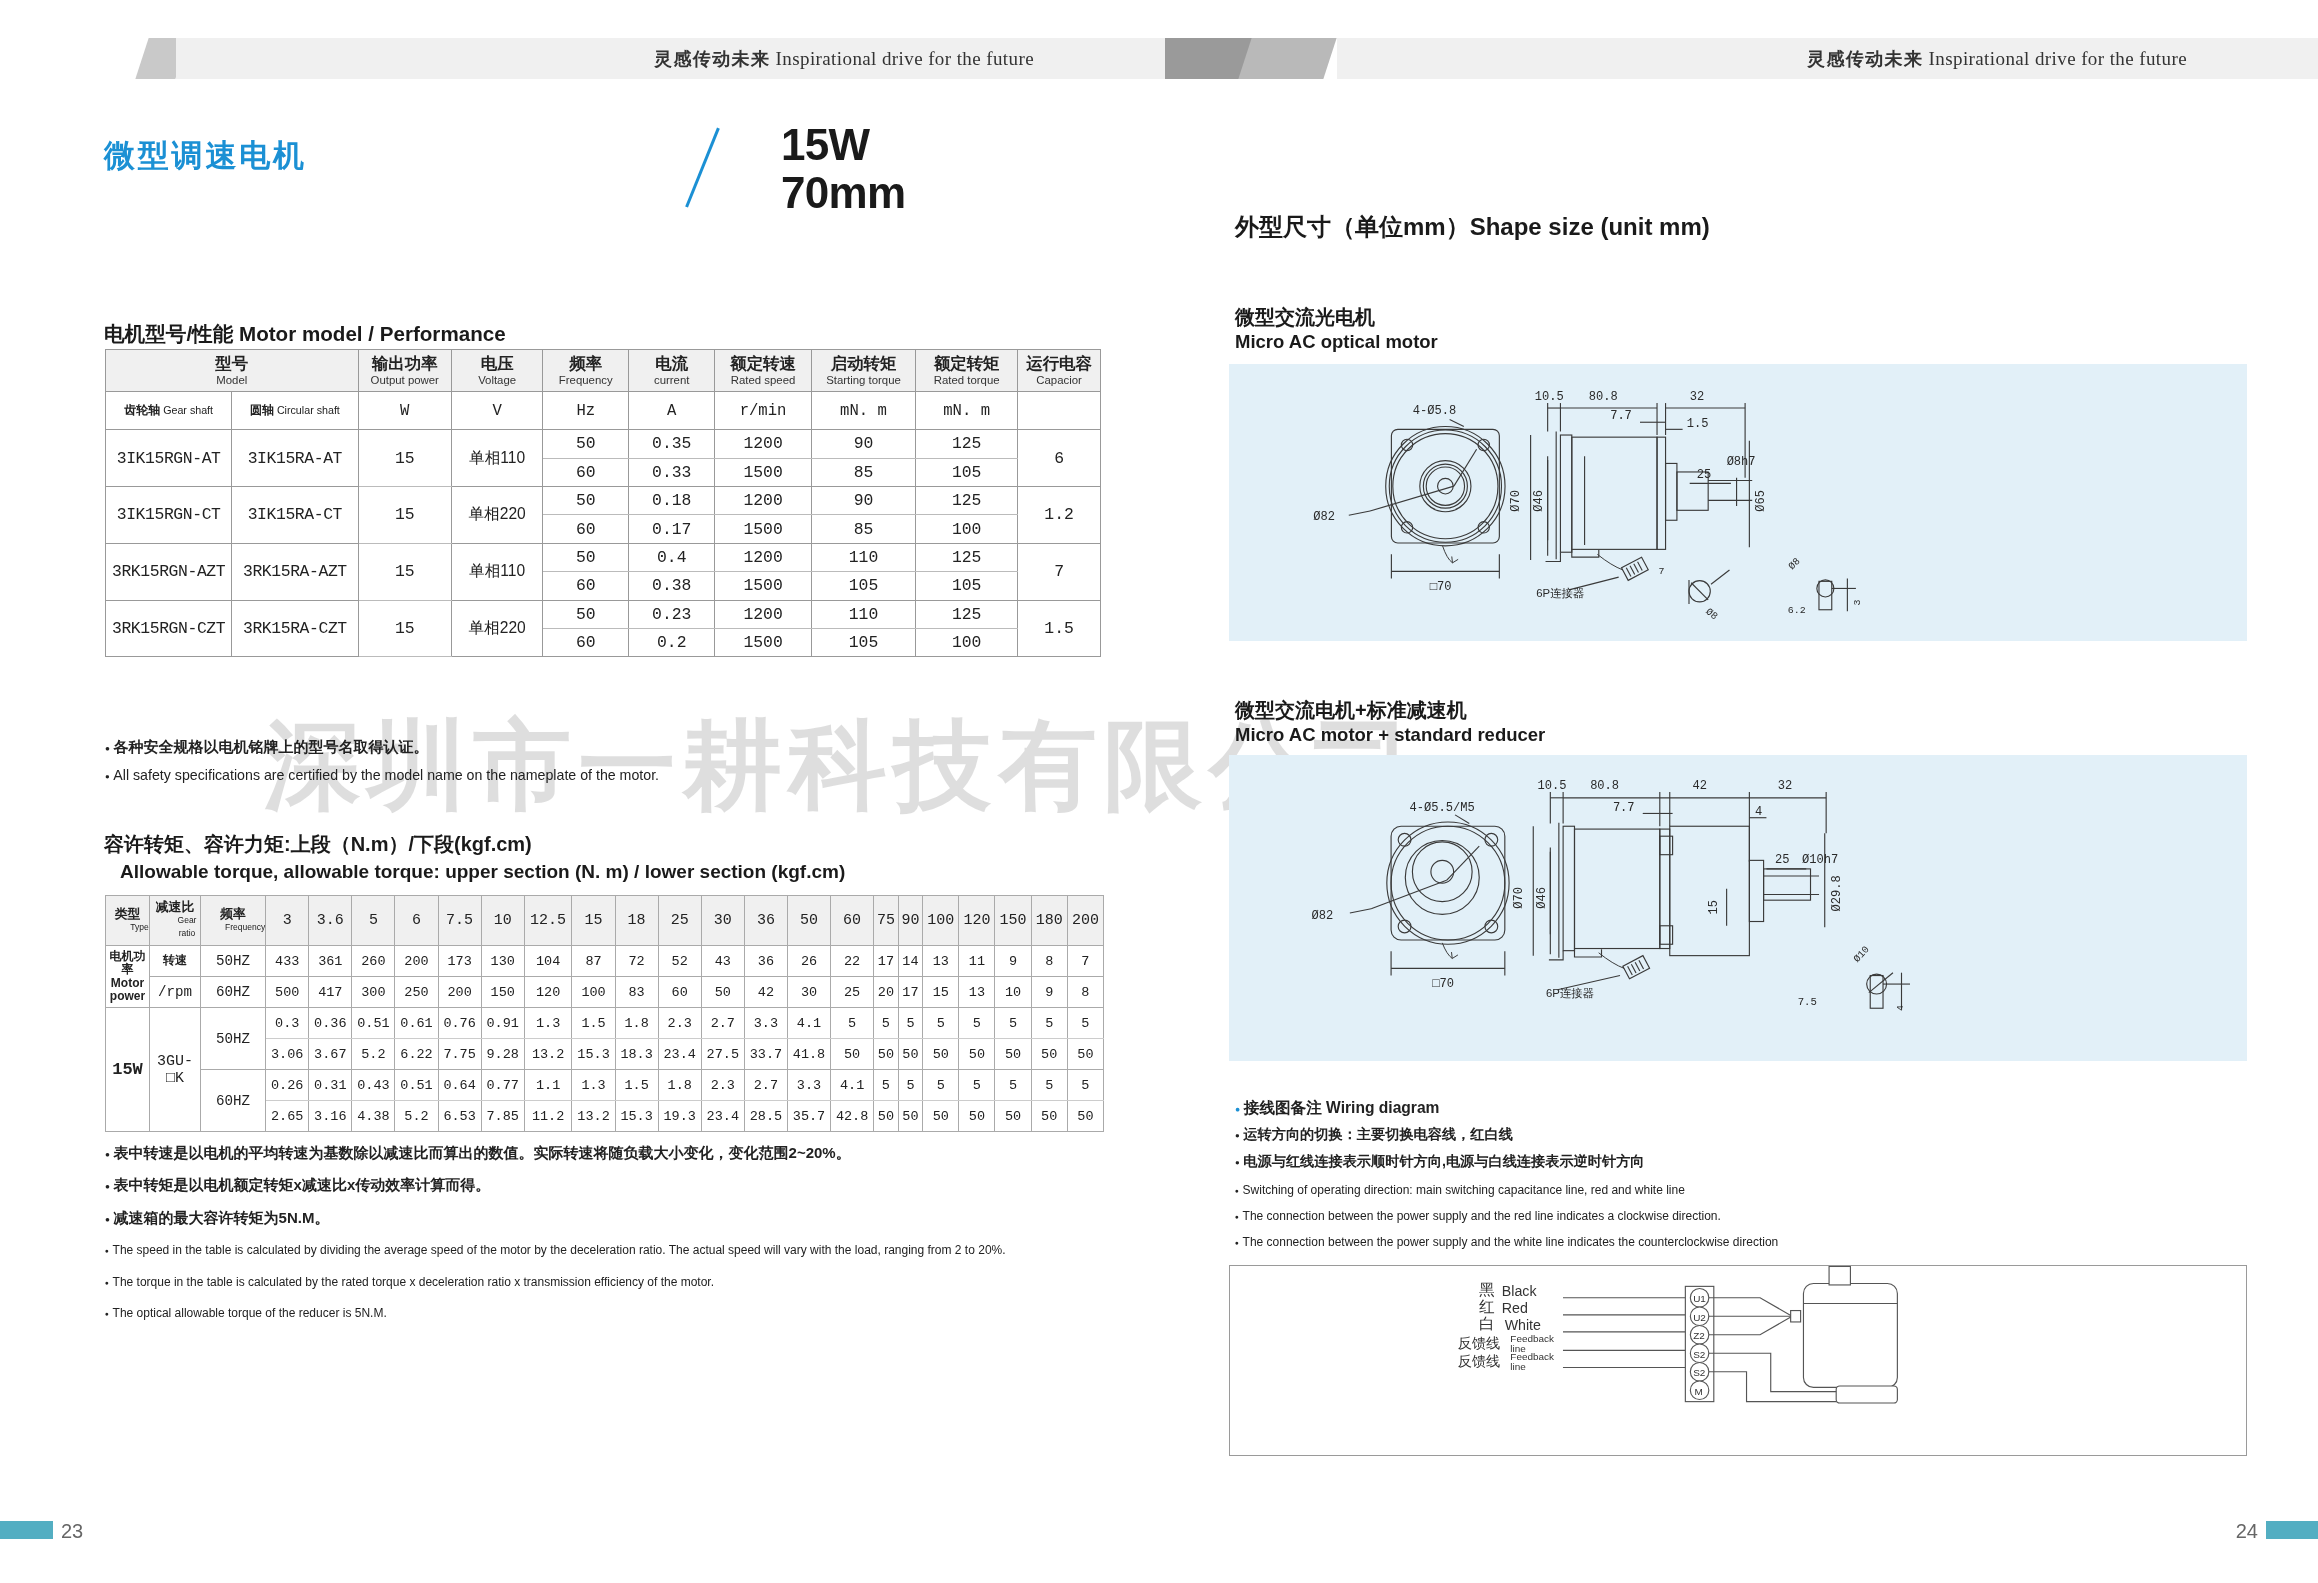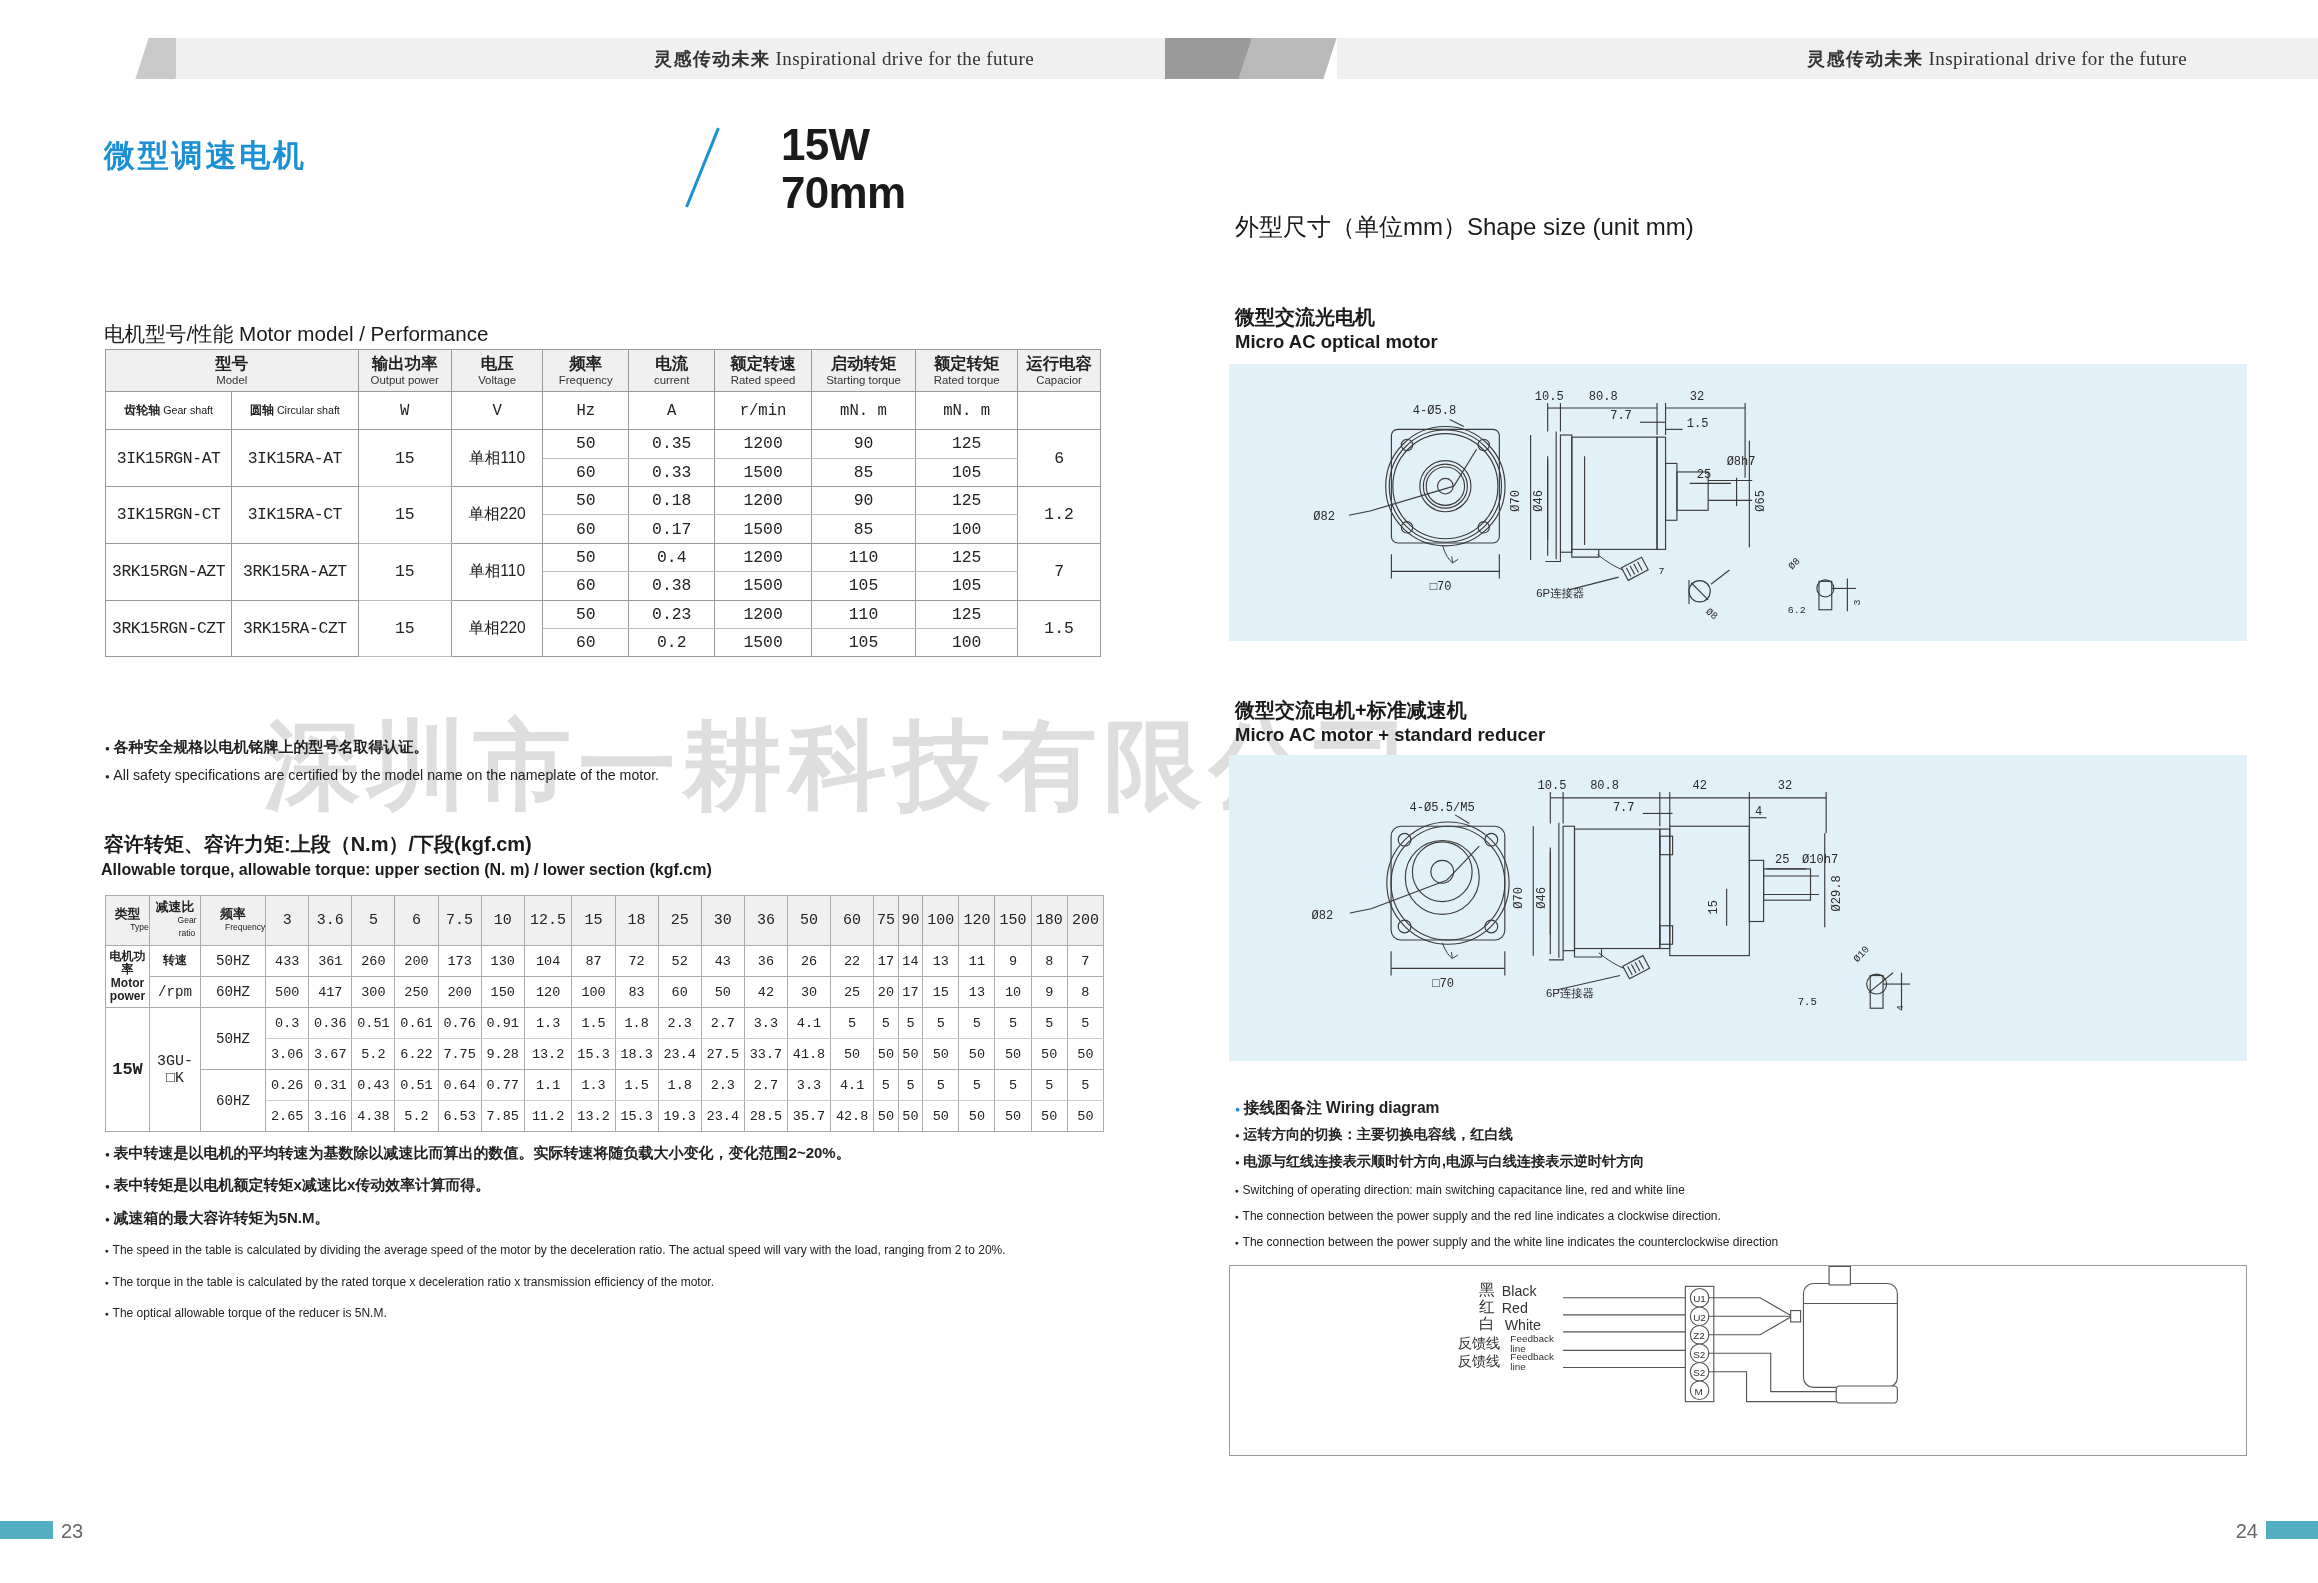--- a/index.html
+++ b/index.html
@@ -30,21 +30,21 @@
   
   .title-cn { position: absolute; left: 104px; top: 135px; font-size: 31px; font-weight: bold;
               color: #1b90d4; letter-spacing: 2.8px; }
   .title-en { position: absolute; left: 104px; top: 183px; font-size: 30px; font-weight: bold;
               color: #1b90d4; letter-spacing: 0.4px; }
   .slash { position: absolute; left: 701px; top: 125px; width: 2.8px; height: 85px;
            background: #1b90d4; transform: rotate(22deg); }
   .big-w { position: absolute; left: 781px; top: 121px; font-size: 44px; font-weight: bold;
            color: #1a1a1a; line-height: 48px; letter-spacing: -0.7px; }
 
-  .sec-label { position: absolute; font-size: 20.6px; font-weight: normal; color: #1a1a1a; white-space: nowrap; }
+  .sec-label { position: absolute; font-size: 20.6px; font-weight: bold; color: #1a1a1a; white-space: nowrap; }
   #motor-model-heading { left: 104px; top: 320px; }
 
   
   table { border-collapse: collapse; }
   .perf { position: absolute; left: 105px; top: 349px; width: 996px;
           font-size: 14.2px; color: #222; }
   .perf td, .perf th { border: 1.4px solid #999; text-align: center; vertical-align: middle; }
   .perf thead td { background: #f0f0f0; padding: 4.3px 1.4px; }
   .perf .h-cn { font-size: 16.4px; font-weight: bold; display:block; line-height: 18.5px; }
   .perf .h-en { font-size: 11.4px; display:block; line-height: 14.2px; color:#333; }
@@ -61,21 +61,21 @@
   .note { position: absolute; color: #222; white-space: nowrap; }
   .note::before { content: "\25CF"; font-size: .55em; vertical-align: 1.4px; margin-right: 3.6px; }
   .note.cn { font-size: 15px; font-weight: bold; }
   .note.en { font-size: 14.2px; }
   .note.en2 { font-size: 12px; }
 
   #safety-note-cn { left: 105px; top: 738px; }
   #safety-note-en { left: 105px; top: 767px; }
 
   #torque-heading-cn { left: 104px; top: 831px; font-size: 20px; font-weight: bold; }
-  #torque-heading-en { left: 101px; top: 861px; font-size: 16px; font-weight: bold; }
+  #torque-heading-en { left: 120px; top: 861px; font-size: 19px; font-weight: bold; }
 
   
   .torq { position: absolute; left: 105px; top: 895px; width: 999px; font-size: 13.5px; color: #222; }
   .torq td { border: 1.4px solid #aaa; text-align: center; vertical-align: middle;
              font-family: "Liberation Mono", monospace; }
   .torq thead td { background: #f0f0f0; height: 50px; }
   .torq .hc { font-family: "Liberation Sans", sans-serif; line-height: 12.8px; }
   .torq .hc b { font-size: 12.8px; display:block; }
   .torq .hc s { text-decoration: none; font-size: 8.5px; display:block;padding-left:24px; }
   .torq .ratio { font-size: 15px; }

